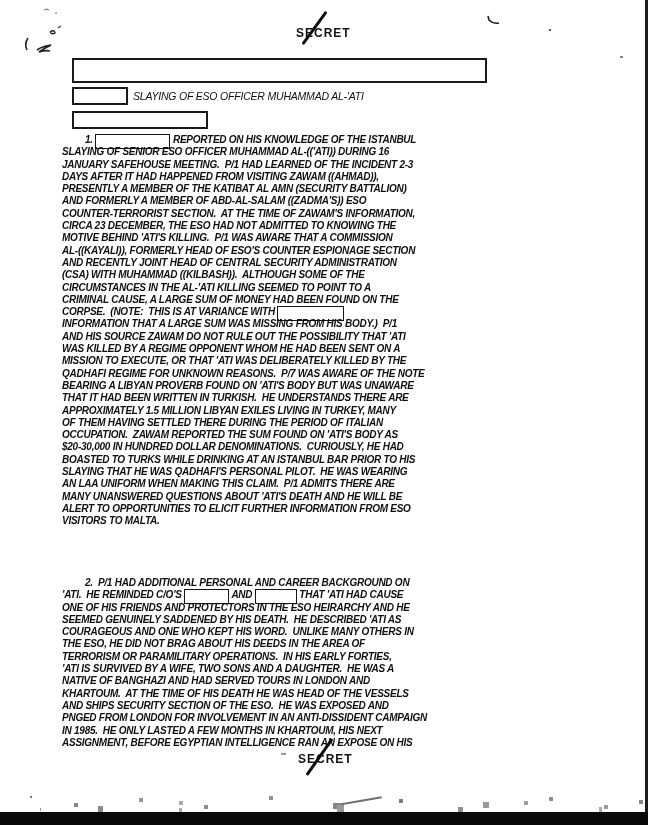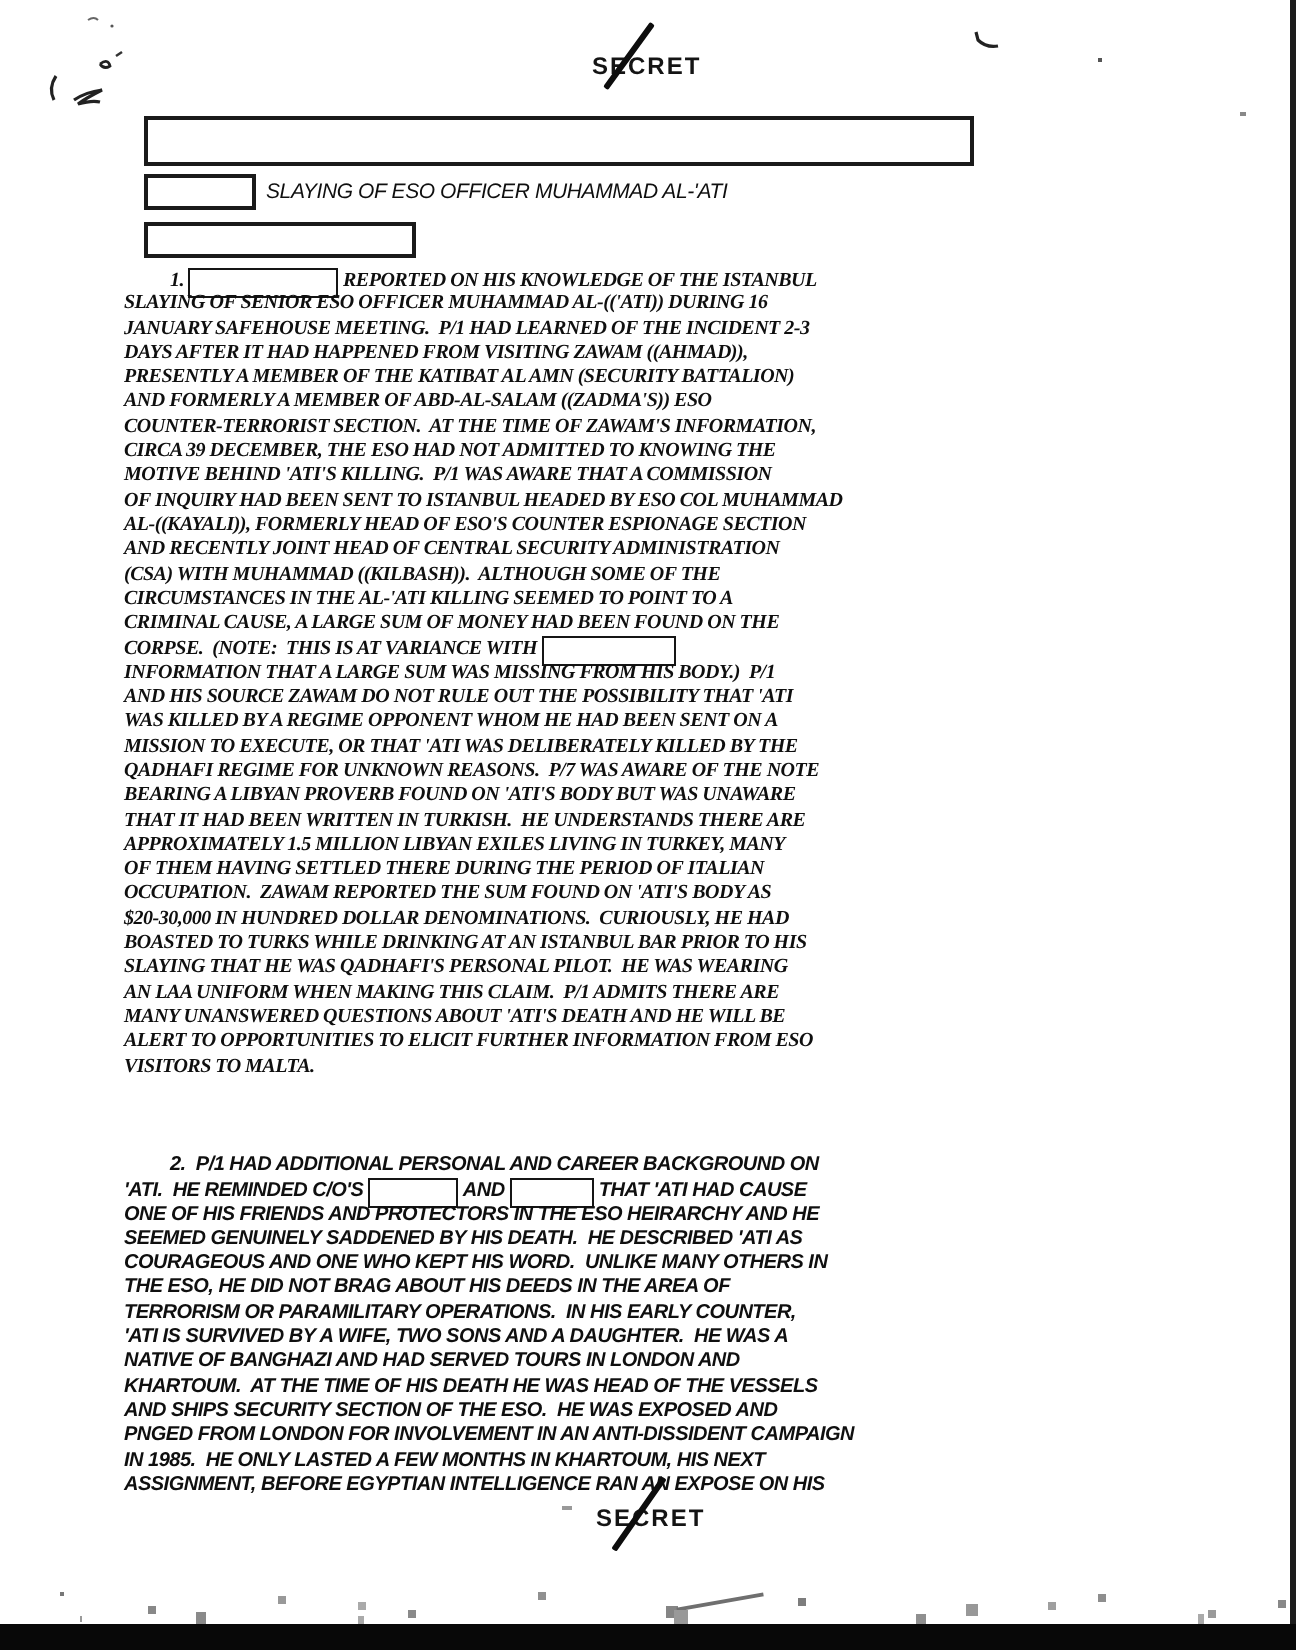--- a/index.html
+++ b/index.html
@@ -22,21 +22,21 @@
   .rbox-large  { left:72px;  top:58px;  width:415px; height:25px; }
   .rbox-small  { left:72px;  top:87px;  width:56px;  height:18px; }
   .rbox-medium { left:72px;  top:111px; width:136px; height:18px; }
   
   .subject-title {
     position:absolute; left:133px; top:90px; font-weight:normal; font-style:italic;
     font-size:10.5px; letter-spacing:-0.2px; white-space:pre; color:#0f0f0f;
   }
   
   .doc-paragraph { position:absolute; left:62px; width:460px; }
-  .para-1 { top:134px;font-family:Liberation Serif, serif; }
+  .para-1 { top:134px; }
   .para-2 { top:577px; }
   .doc-line {
     height:12.3px; line-height:12.3px; white-space:pre; overflow:visible;
     font-weight:bold; font-style:italic; font-size:10px; letter-spacing:-0.25px;
     color:#0f0f0f;
   }
   .redact-inline {
     display:inline-block; height:15px; border:1.5px solid #151515;
     vertical-align:-6px; box-sizing:border-box; background:transparent;
   }
@@ -90,23 +90,22 @@
   <div class="rbox rbox-medium"></div>
 
   <div class="doc-paragraph para-1">
       <div class="doc-line"><span style="display: inline-block; width: 23px;"></span><span>1. </span><span class="redact-inline" style="width: 75px;"></span><span> REPORTED ON HIS KNOWLEDGE OF THE ISTANBUL</span></div>
       <div class="doc-line"><span>SLAYING OF SENIOR ESO OFFICER MUHAMMAD AL-(('ATI)) DURING 16</span></div>
       <div class="doc-line"><span>JANUARY SAFEHOUSE MEETING.  P/1 HAD LEARNED OF THE INCIDENT 2-3</span></div>
       <div class="doc-line"><span>DAYS AFTER IT HAD HAPPENED FROM VISITING ZAWAM ((AHMAD)),</span></div>
       <div class="doc-line"><span>PRESENTLY A MEMBER OF THE KATIBAT AL AMN (SECURITY BATTALION)</span></div>
       <div class="doc-line"><span>AND FORMERLY A MEMBER OF ABD-AL-SALAM ((ZADMA'S)) ESO</span></div>
       <div class="doc-line"><span>COUNTER-TERRORIST SECTION.  AT THE TIME OF ZAWAM'S INFORMATION,</span></div>
-      <div class="doc-line"><span>CIRCA 39 DECEMBER, THE ESO HAD NOT ADMITTED TO KNOWING THE</span></div>
+      <div class="doc-line"><span>CIRCA 23 DECEMBER, THE ESO HAD NOT ADMITTED TO KNOWING THE</span></div>
       <div class="doc-line"><span>MOTIVE BEHIND 'ATI'S KILLING.  P/1 WAS AWARE THAT A COMMISSION</span></div>
-      <div class="doc-line"><span>OF INQUIRY HAD BEEN SENT TO ISTANBUL HEADED BY ESO COL MUHAMMAD</span></div>
       <div class="doc-line"><span>AL-((KAYALI)), FORMERLY HEAD OF ESO'S COUNTER ESPIONAGE SECTION</span></div>
       <div class="doc-line"><span>AND RECENTLY JOINT HEAD OF CENTRAL SECURITY ADMINISTRATION</span></div>
       <div class="doc-line"><span>(CSA) WITH MUHAMMAD ((KILBASH)).  ALTHOUGH SOME OF THE</span></div>
       <div class="doc-line"><span>CIRCUMSTANCES IN THE AL-'ATI KILLING SEEMED TO POINT TO A</span></div>
       <div class="doc-line"><span>CRIMINAL CAUSE, A LARGE SUM OF MONEY HAD BEEN FOUND ON THE</span></div>
       <div class="doc-line"><span>CORPSE.  (NOTE:  THIS IS AT VARIANCE WITH </span><span class="redact-inline" style="width: 67px;"></span></div>
       <div class="doc-line"><span>INFORMATION THAT A LARGE SUM WAS MISSING FROM HIS BODY.)  P/1</span></div>
       <div class="doc-line"><span>AND HIS SOURCE ZAWAM DO NOT RULE OUT THE POSSIBILITY THAT 'ATI</span></div>
       <div class="doc-line"><span>WAS KILLED BY A REGIME OPPONENT WHOM HE HAD BEEN SENT ON A</span></div>
       <div class="doc-line"><span>MISSION TO EXECUTE, OR THAT 'ATI WAS DELIBERATELY KILLED BY THE</span></div>
@@ -124,21 +123,21 @@
       <div class="doc-line"><span>ALERT TO OPPORTUNITIES TO ELICIT FURTHER INFORMATION FROM ESO</span></div>
       <div class="doc-line"><span>VISITORS TO MALTA.</span></div>
     </div>
   <div class="doc-paragraph para-2">
       <div class="doc-line"><span style="display: inline-block; width: 23px;"></span><span>2.  P/1 HAD ADDITIONAL PERSONAL AND CAREER BACKGROUND ON</span></div>
       <div class="doc-line"><span>'ATI.  HE REMINDED C/O'S </span><span class="redact-inline" style="width: 45px;"></span><span> AND </span><span class="redact-inline" style="width: 42px;"></span><span> THAT 'ATI HAD CAUSE</span></div>
       <div class="doc-line"><span>ONE OF HIS FRIENDS AND PROTECTORS IN THE ESO HEIRARCHY AND HE</span></div>
       <div class="doc-line"><span>SEEMED GENUINELY SADDENED BY HIS DEATH.  HE DESCRIBED 'ATI AS</span></div>
       <div class="doc-line"><span>COURAGEOUS AND ONE WHO KEPT HIS WORD.  UNLIKE MANY OTHERS IN</span></div>
       <div class="doc-line"><span>THE ESO, HE DID NOT BRAG ABOUT HIS DEEDS IN THE AREA OF</span></div>
-      <div class="doc-line"><span>TERRORISM OR PARAMILITARY OPERATIONS.  IN HIS EARLY COUNTER,</span></div>
+      <div class="doc-line"><span>TERRORISM OR PARAMILITARY OPERATIONS.  IN HIS EARLY FORTIES,</span></div>
       <div class="doc-line"><span>'ATI IS SURVIVED BY A WIFE, TWO SONS AND A DAUGHTER.  HE WAS A</span></div>
       <div class="doc-line"><span>NATIVE OF BANGHAZI AND HAD SERVED TOURS IN LONDON AND</span></div>
       <div class="doc-line"><span>KHARTOUM.  AT THE TIME OF HIS DEATH HE WAS HEAD OF THE VESSELS</span></div>
       <div class="doc-line"><span>AND SHIPS SECURITY SECTION OF THE ESO.  HE WAS EXPOSED AND</span></div>
       <div class="doc-line"><span>PNGED FROM LONDON FOR INVOLVEMENT IN AN ANTI-DISSIDENT CAMPAIGN</span></div>
       <div class="doc-line"><span>IN 1985.  HE ONLY LASTED A FEW MONTHS IN KHARTOUM, HIS NEXT</span></div>
       <div class="doc-line"><span>ASSIGNMENT, BEFORE EGYPTIAN INTELLIGENCE RAN AN EXPOSE ON HIS</span></div>
     </div>
 
   <div class="stamp stamp-bottom">SECRET</div>

